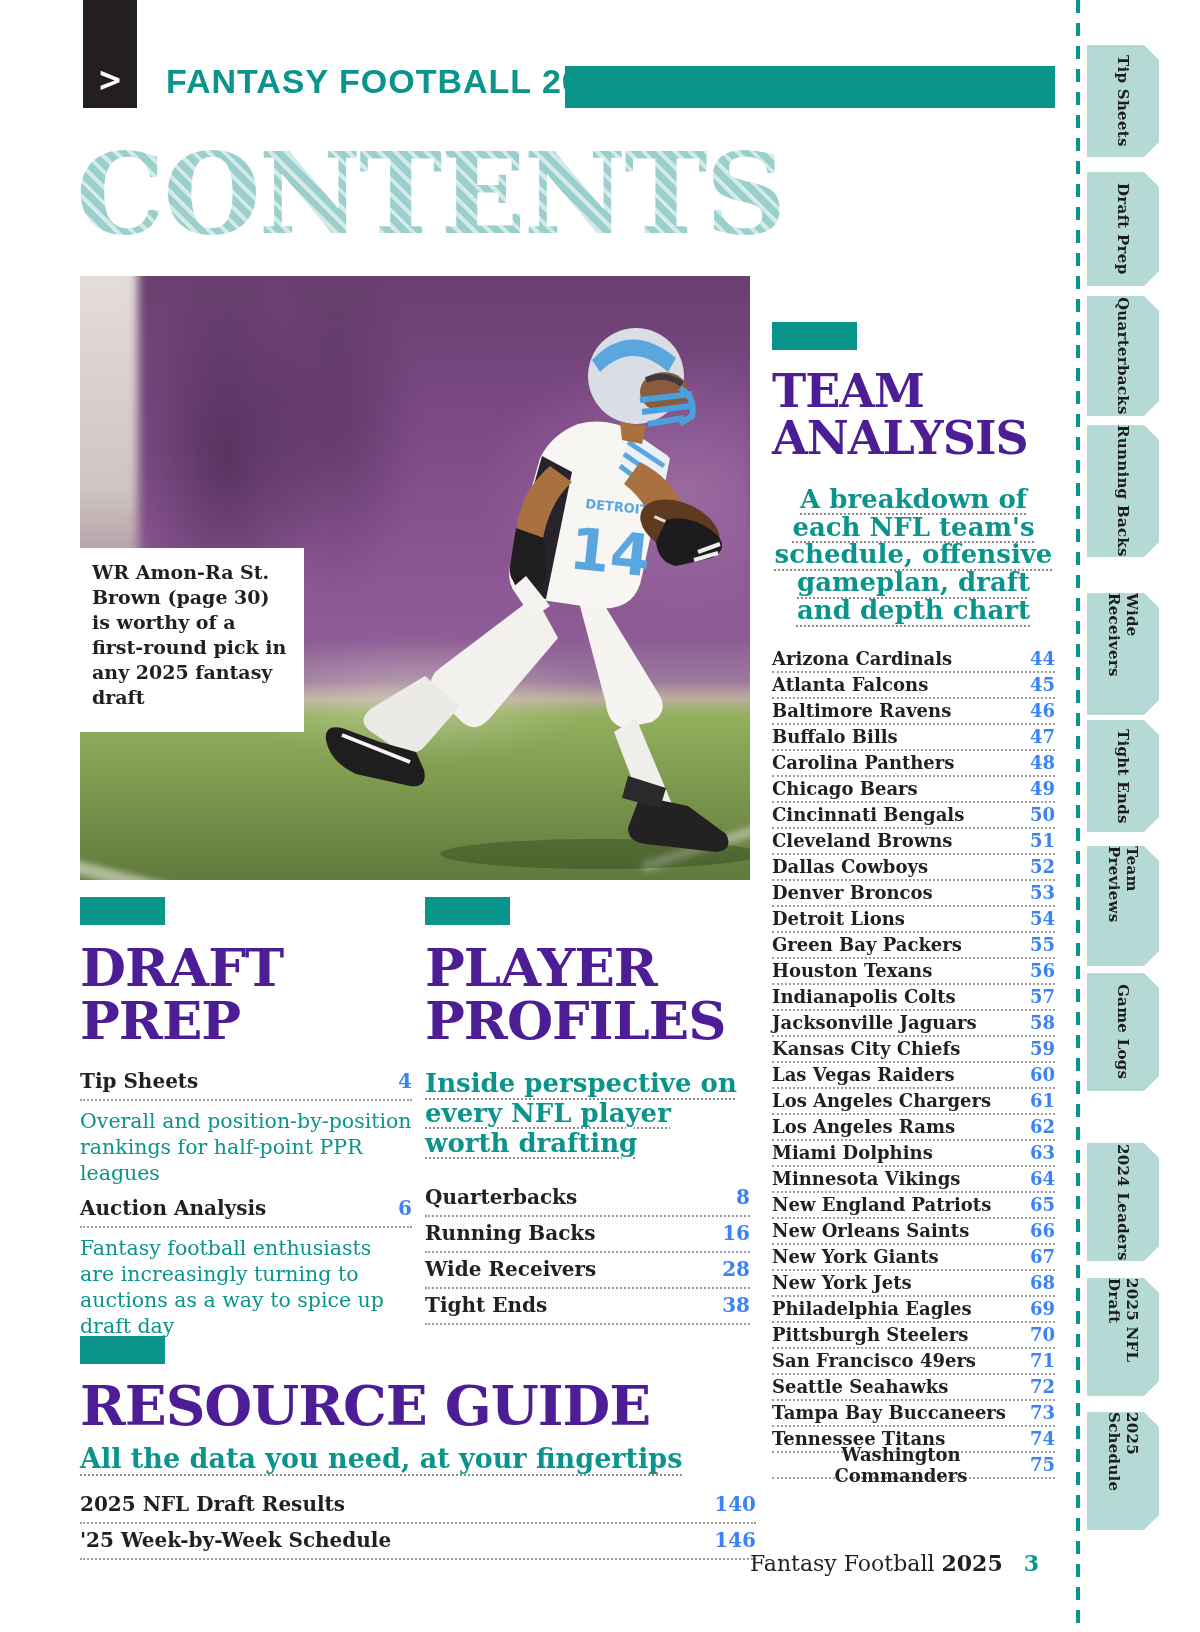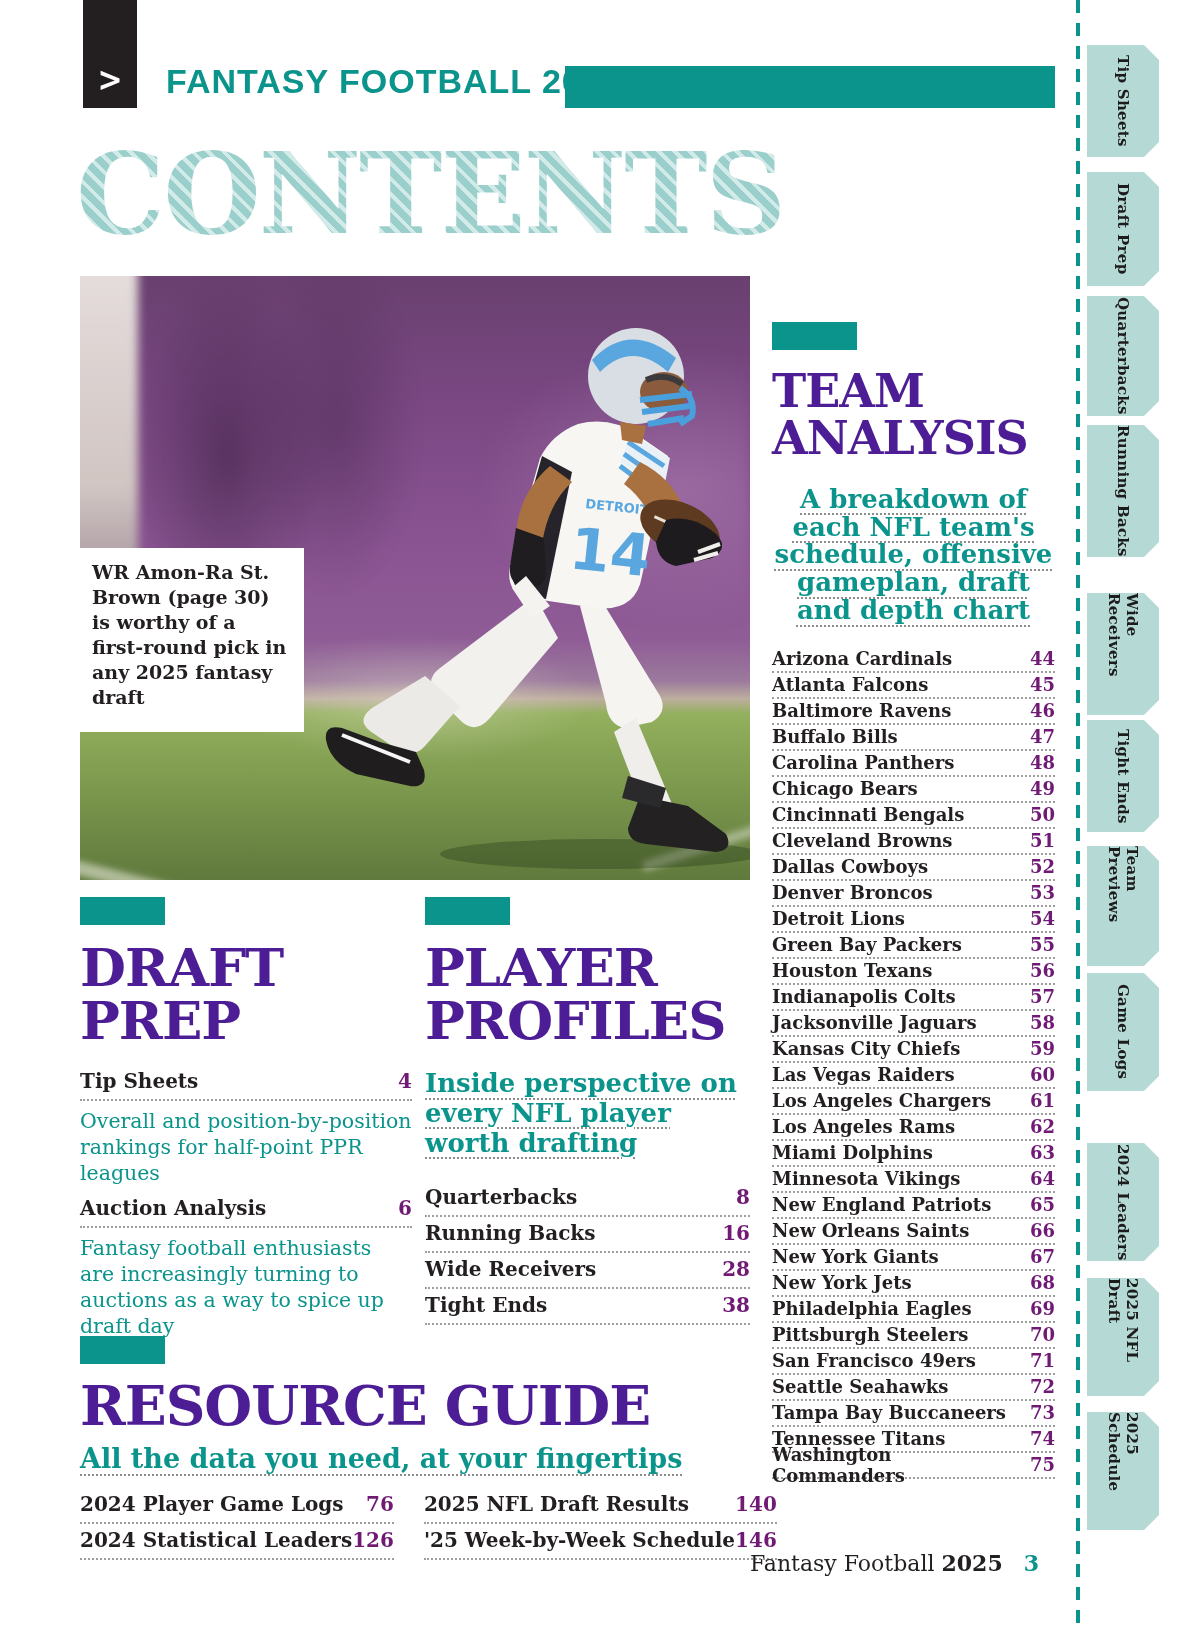--- a/index.html
+++ b/index.html
@@ -87,29 +87,29 @@
   .teal-sub{
     color:#0a948b; font-weight:bold;
     text-decoration:underline dotted rgba(0,0,0,.45) 2px;
     text-underline-offset:6px;
   }
   .toc-row{
     display:flex; justify-content:space-between; align-items:baseline;
     border-bottom:2px dotted #9d9d9d;
   }
   .toc-label{ font-weight:bold; color:#231f20; }
-  .toc-page{ font-weight:bold; color:#701a75; }
+  .toc-page{ font-weight:bold; color:#3b82f6; }
 
   
   .team-col{ position:absolute; left:772px; top:322px; width:283px; }
   .team-col .sec-title{ font-size:46px; line-height:1.02; margin-top:18px; }
   .team-col .teal-sub{ display:block; font-size:26px; line-height:1.07; margin-top:24px;text-align:center; }
   .team-list{ margin-top:22px; }
   .team-list .toc-row{ height:26px; align-items:center; }
-  .team-list .toc-label{ font-size:18px; }
+  .team-list .toc-label{ font-size:18px;text-align:center; }
   .team-list .toc-page{ font-size:18px; }
 
   
   .col-left{ position:absolute; left:80px; top:897px; width:332px; }
   .col-mid{ position:absolute; left:425px; top:897px; width:325px; }
   .col-left .sec-title, .col-mid .sec-title{ font-size:53px; line-height:1.0; margin-top:16px; }
   .col-mid .teal-sub{ display:block; font-size:26px; line-height:1.15; margin-top:22px; }
   .list-md{ margin-top:22px; }
   .list-md .toc-row{ padding:4px 0 6px; }
   .list-md .toc-label{ font-size:20px; }
@@ -420,31 +420,20 @@
 </div>
 </section>
 
 <section class="resource">
   <div class="kicker-bar"></div>
   <h2 class="sec-title">RESOURCE GUIDE</h2>
   <span class="teal-sub">All the data you need, at your fingertips</span>
   <div class="resource-cols">
     <div class="rcol">
   <div class="toc-row">
-    <span class="toc-label">2024 Player Game Logs</span>
-    <span class="toc-page">76</span>
-  </div>
-
-  <div class="toc-row">
-    <span class="toc-label">2024 Statistical Leaders</span>
-    <span class="toc-page">126</span>
-  </div>
-</div>
-    <div class="rcol">
-  <div class="toc-row">
     <span class="toc-label">2025 NFL Draft Results</span>
     <span class="toc-page">140</span>
   </div>
 
   <div class="toc-row">
     <span class="toc-label">'25 Week-by-Week Schedule</span>
     <span class="toc-page">146</span>
   </div>
 </div>
   </div>

